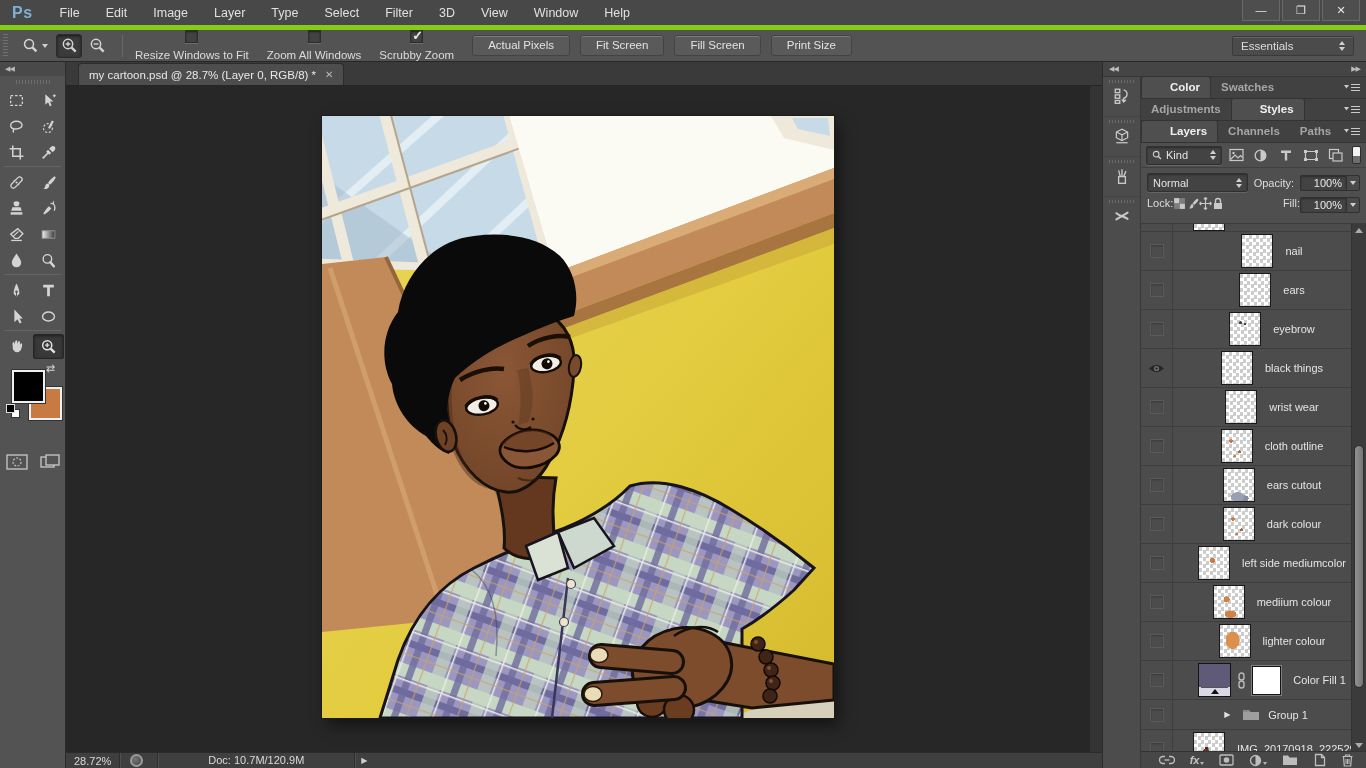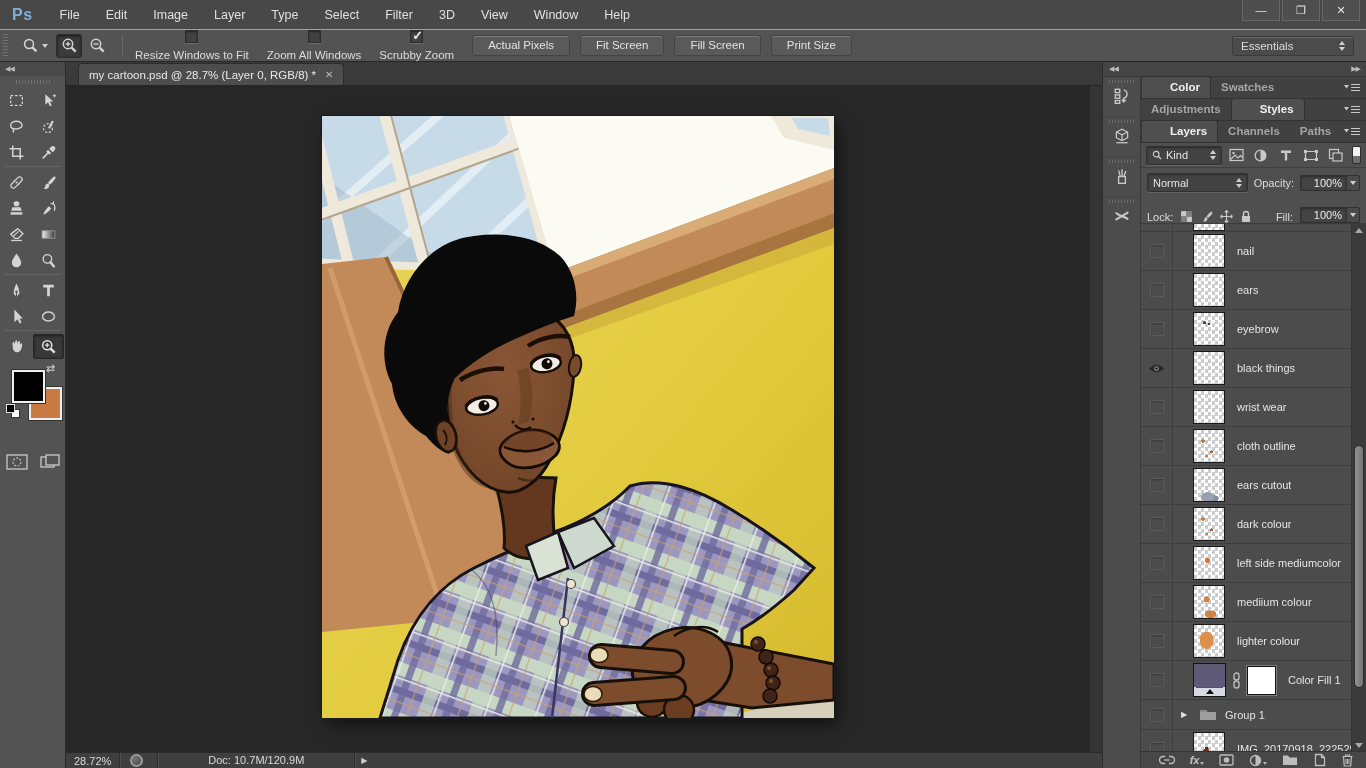--- a/index.html
+++ b/index.html
@@ -1,21 +1,21 @@
 <!DOCTYPE html>
 <html><head>
 <meta charset="utf-8">
 <style>
   * { margin:0; padding:0; box-sizing:border-box; }
   html,body { width:1366px; height:768px; overflow:hidden; background:#535353;
     font-family:"Liberation Sans", sans-serif; -webkit-font-smoothing:antialiased; }
   .app { width:1366px; height:768px; display:flex; flex-direction:column; }
 
   
-  .menubar { height:30px; background:#484848; border-bottom:1px solid #84cc16;
+  .menubar { height:30px; background:#484848; border-bottom:5px solid #84cc16;
     display:flex; align-items:center; color:#e0e0e0; font-size:12.5px; }
   .ps-logo { font-weight:bold; font-size:16px; color:#7fb1d8; margin:0 14px 0 12px; letter-spacing:.5px; }
   .menu-item { padding:0 13px; line-height:30px; cursor:default; }
   .menubar .spacer { flex:1; }
   .winbtns { align-self:flex-start; display:flex; margin-right:6px; }
   .winbtn { width:38px; height:21px; background:#4e4e4e; border:1px solid #686868;
     border-top:none; display:flex; align-items:center; justify-content:center;
     color:#e6e6e6; font-size:11px; margin-left:2px; }
 
   
@@ -113,38 +113,38 @@
 
   .blend-row { height:29px; display:flex; align-items:center; padding:0 6px; gap:6px; font-size:11px; color:#dcdcdc; flex:none; }
   .mode-combo { width:110px; }
   .value-box { display:flex; height:16px; }
   .value-field { width:46px; background:#434343; border:1px solid #303030; border-right:none;
     box-shadow:inset 0 1px 2px rgba(0,0,0,.35); color:#e8e8e8; font-size:11px; display:flex;
     align-items:center; justify-content:flex-end; padding-right:4px; border-radius:2px 0 0 2px; }
   .value-arrow { width:14px; background:#4a4a4a; border:1px solid #303030; border-radius:0 2px 2px 0;
     display:flex; align-items:center; justify-content:center; }
 
-  .lock-row { height:27px; display:flex; align-items:flex-end; padding:0 6px; gap:7px; font-size:11px;
+  .lock-row { height:27px; display:flex; align-items:flex-start; padding:0 6px; font-size:11px;
     color:#dcdcdc; border-bottom:1px solid #3c3c3c; flex:none; }
   .lock-ico { display:flex; align-items:center; }
   .fill-label { margin-left:auto; }
 
   
   .layerlist { flex:1; position:relative; overflow:hidden; background:#4c4c4c; }
   .rows { position:absolute; left:0; top:0; right:15px; }
   .partial-row { height:8px; border-bottom:1px solid #3e3e3e; display:flex; }
   .partial-row .pr-eye { width:32px; border-right:1px solid #3e3e3e; }
   .partial-row .pr-thumb { width:32px; margin-left:20px; background:
     repeating-conic-gradient(#ffffff 0 25%, #cccccc 0 50%); background-size:7px 7px; border:1px solid #191919; border-top:none; }
   .layer-row { height:39px; display:flex; border-bottom:1px solid #3e3e3e; align-items:stretch; }
   .eye-cell { width:32px; border-right:1px solid #3e3e3e; display:flex; align-items:center; justify-content:center; flex:none; }
   .eye-well { width:14px; height:14px; border:1px solid #5a5a5a; box-shadow:inset 0 1px 2px rgba(0,0,0,.25); }
   .eye-g { display:none; }
   .layer-row.vis .eye-g { display:block; }
-  .row-body { flex:1; display:flex; align-items:center; padding-left:20px; gap:12px; min-width:0; }
+  .row-body { flex:1; display:flex; align-items:center; padding-left:20px; gap:12px; min-width:0;justify-content:center; }
   .l-thumb { width:32px; height:34px; border:1px solid #191919; background:#fff;
     background-image:repeating-conic-gradient(#ffffff 0 25%, #cccccc 0 50%); background-size:7px 7px;
     position:relative; flex:none; }
   .l-thumb::after { content:""; position:absolute; inset:0; }
   .th-marks .l-thumb::after { background-image:radial-gradient(circle 1.5px at 35% 30%, #444 98%, transparent), radial-gradient(circle 1px at 50% 34%, #444 98%, transparent); }
   .th-specks .l-thumb::after { background-image:radial-gradient(circle 1.8px at 30% 35%, #c97a3e 98%, transparent), radial-gradient(circle 1.5px at 58% 68%, #b5642f 98%, transparent), radial-gradient(circle 1.2px at 42% 82%, #c97a3e 98%, transparent); }
   .th-gray .l-thumb::after { background-image:radial-gradient(ellipse 11px 8px at 45% 88%, #9aa0b2 60%, transparent 62%), radial-gradient(ellipse 7px 5px at 68% 92%, #868ca2 60%, transparent 62%); }
   .th-dot .l-thumb::after { background-image:radial-gradient(circle 2.5px at 45% 42%, #cc7a3e 98%, transparent); }
   .th-blobs .l-thumb::after { background-image:radial-gradient(circle 4px at 42% 42%, #d08344 75%, transparent 78%), radial-gradient(ellipse 8px 5px at 55% 88%, #d08344 72%, transparent 75%); }
   .th-blob .l-thumb::after { background-image:radial-gradient(ellipse 9px 11px at 42% 48%, #dd8f4c 76%, transparent 79%); }

